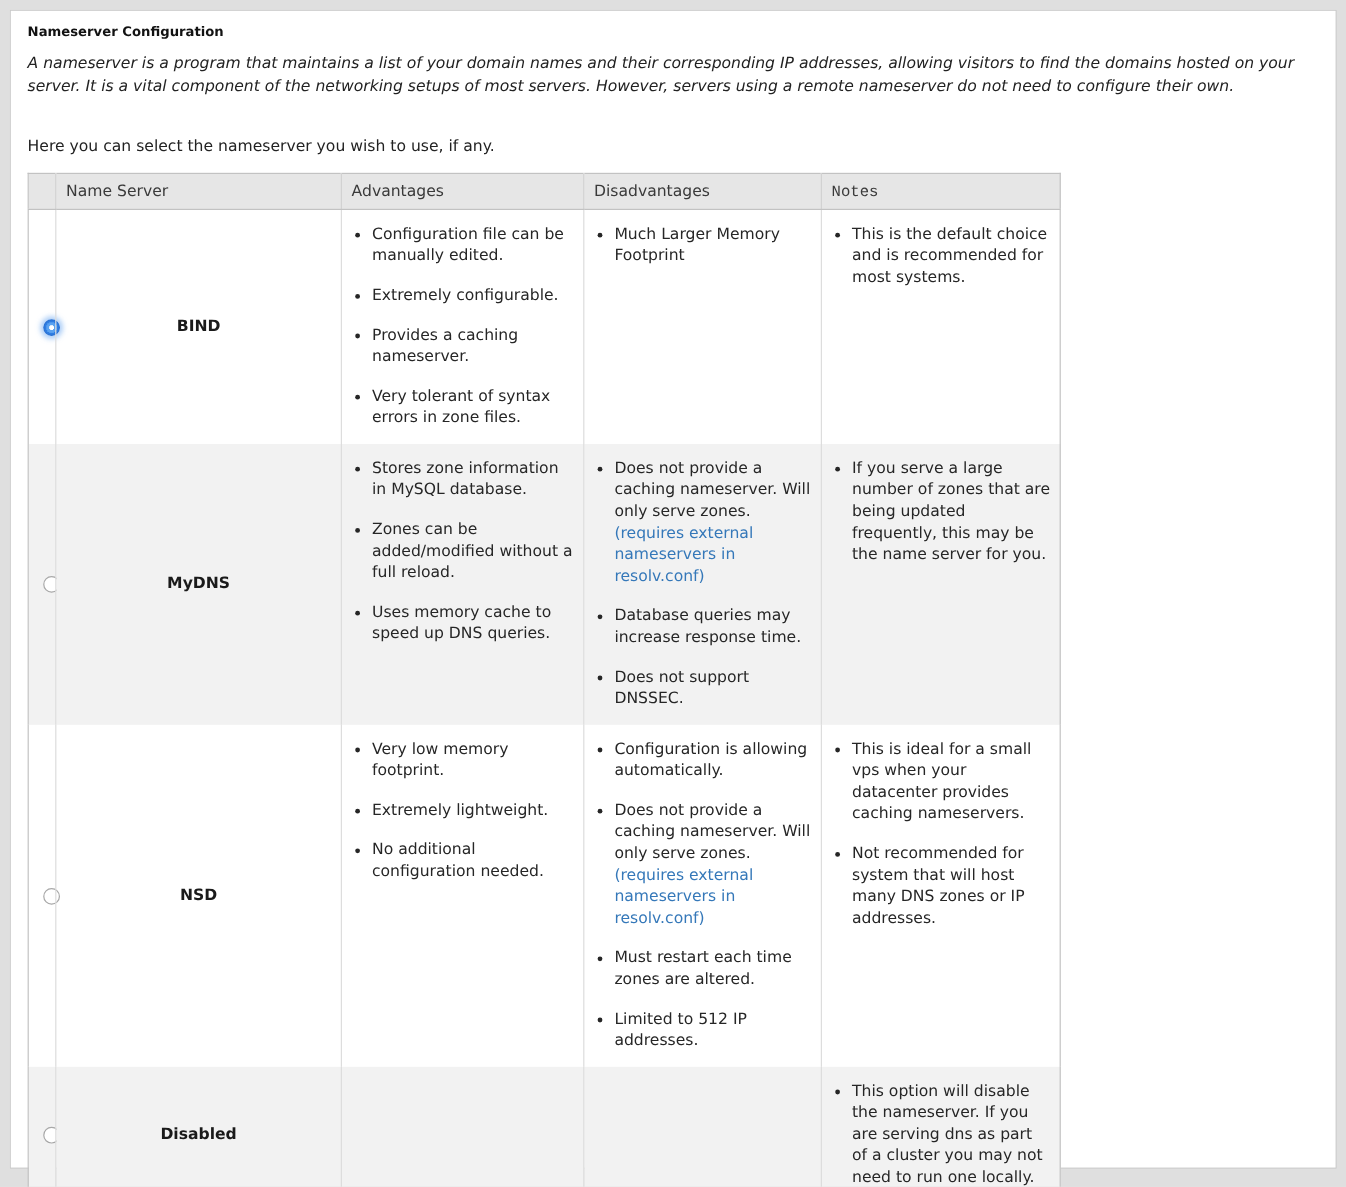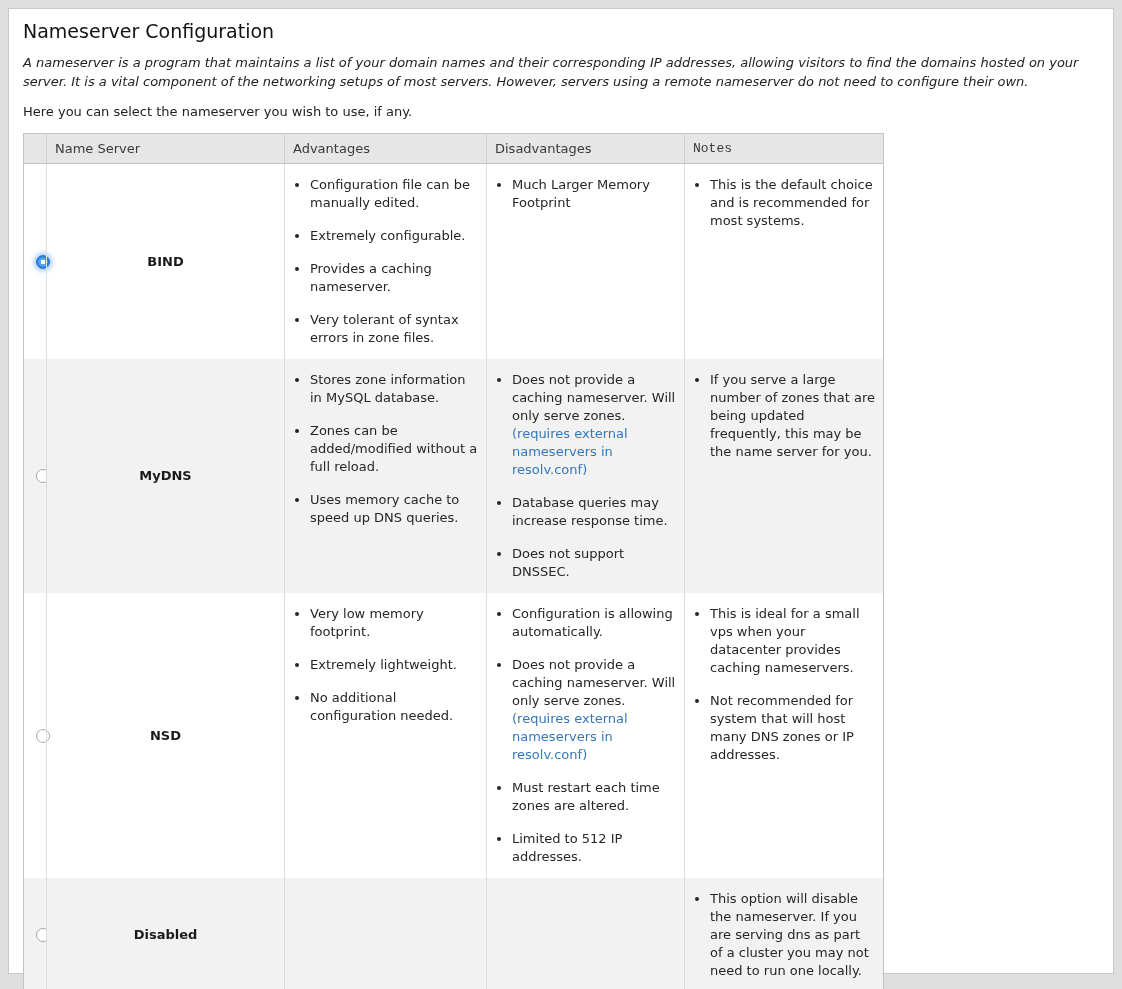--- a/index.html
+++ b/index.html
@@ -13,30 +13,30 @@
   }
   .panel {
     margin: 8px;
     width: 1106px;
     height: 966px;
     background: #ffffff;
     border: 1px solid #c9c9c9;
     padding: 11px 14px;
   }
   .page-title {
-    font-size: 19px;
-    font-weight: normal;
+    font-size: 11px;
+    font-weight: bold;
     color: #121212;
     margin-bottom: 11px;
   }
   .page-intro {
     font-style: italic;
     color: #222222;
     line-height: 19px;
-    margin-bottom: 13px;
+    margin-bottom: 33px;
   }
   .page-prompt {
     color: #222222;
     margin-bottom: 14px;
   }
   table.ns-table {
     border-collapse: collapse;
     table-layout: fixed;
     width: 860px;
     border: 1px solid #c2c2c2;

